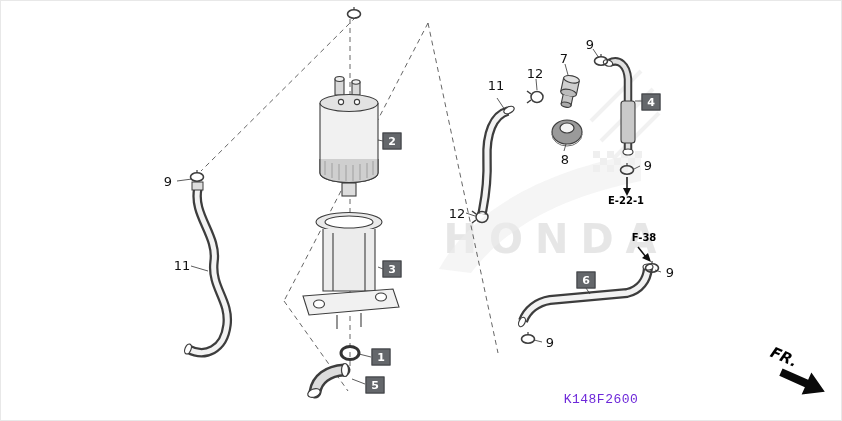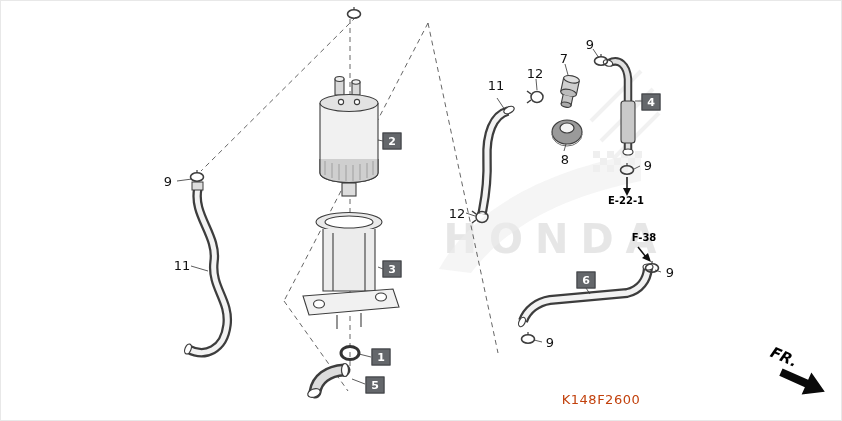--- a/index.html
+++ b/index.html
@@ -14,21 +14,21 @@
     font-size:13px;color:#111;line-height:1;white-space:nowrap;
     font-family:"DejaVu Sans", sans-serif;
   }
   .callout.boxed{
     background:#64676b;color:#fff;width:17px;height:15px;line-height:15px;
     text-align:center;font-size:11px;font-weight:bold;border:1px solid #3f4144;
   }
   .ref{font-weight:bold;font-size:10px;color:#000;}
   .code{
     position:absolute;transform:translate(-50%,-50%);
-    font-size:13px;color:#c2410c;letter-spacing:0.5px;
+    font-size:13px;color:#6d28d9;letter-spacing:0.5px;font-family:Liberation Mono, monospace;
   }
   .watermark{
     position:absolute;transform:translate(-50%,-50%);
     font-size:40px;font-weight:bold;color:#d7d7d7;letter-spacing:12px;
     opacity:0.6;user-select:none;margin-left:15px;
   }
   .fr-label{
     position:absolute;transform:translate(-50%,-50%) rotate(24deg);
     font-size:15px;font-weight:bold;font-style:italic;color:#000;
   }

